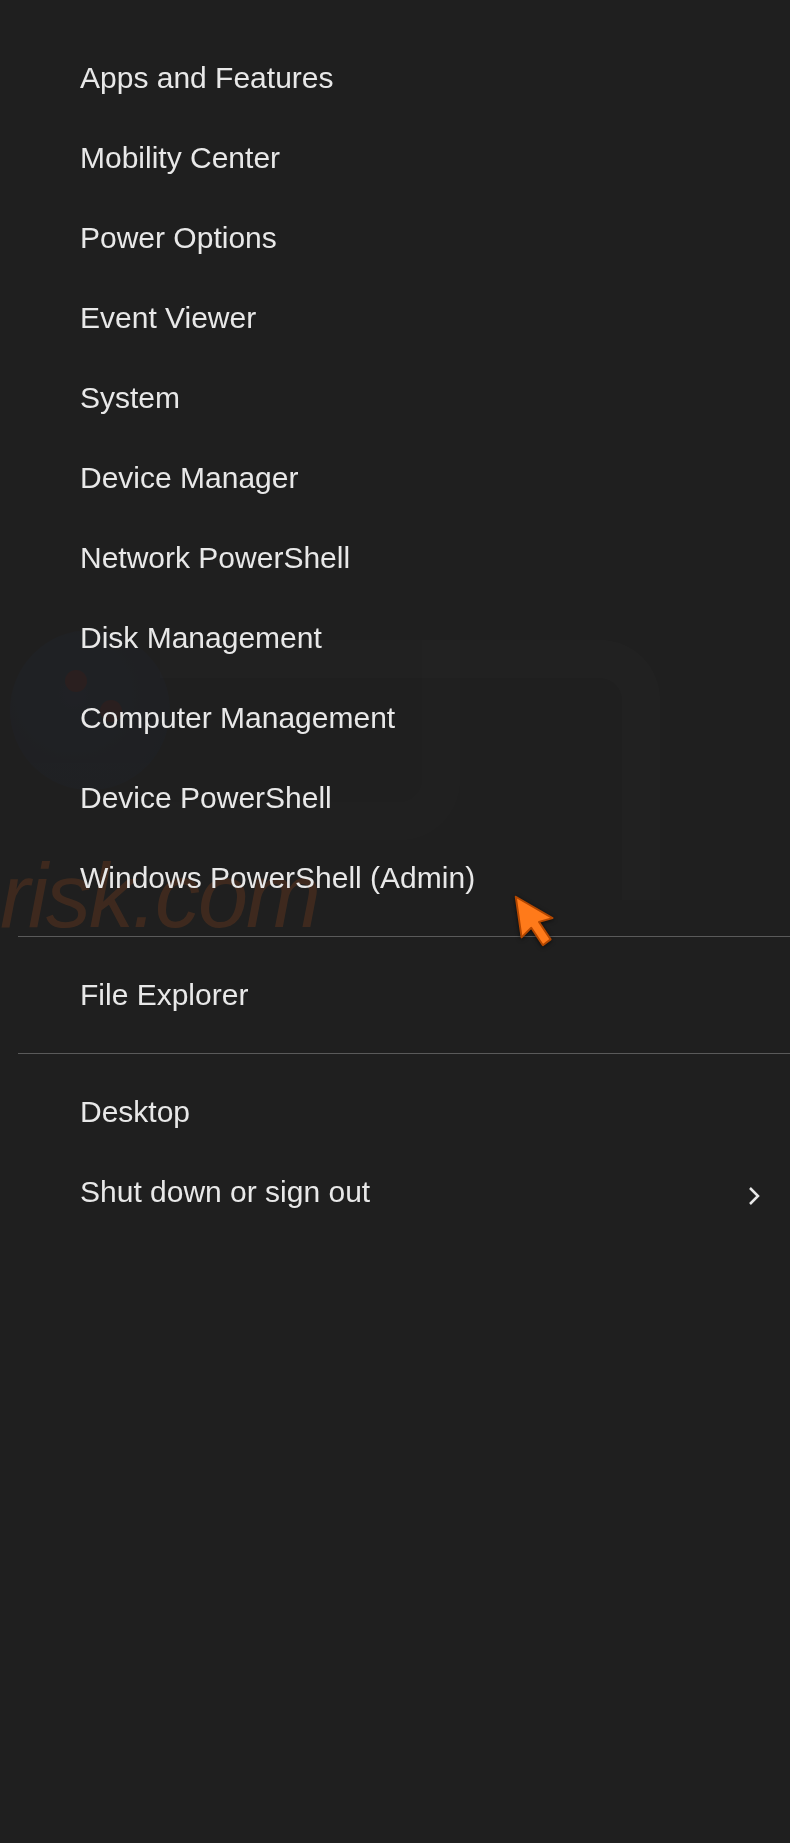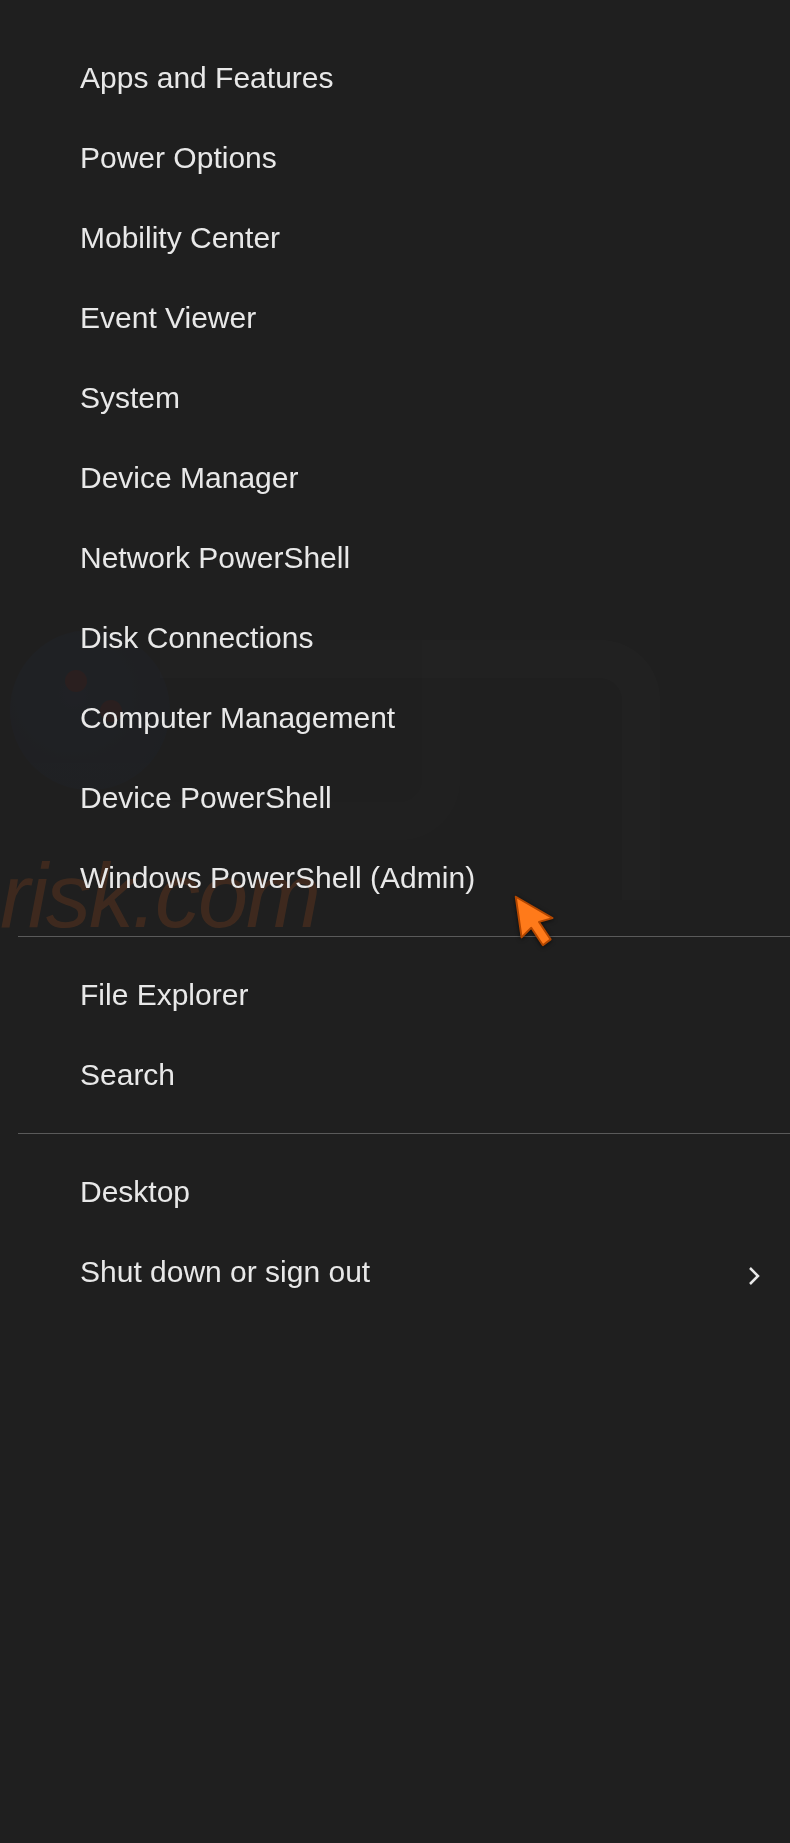--- a/index.html
+++ b/index.html
@@ -122,57 +122,54 @@
 <div class="watermark wm-p"></div>
 <div class="watermark wm-p2"></div>
 <div class="watermark wm-text">risk.com</div>
 
 <div class="menu">
 
   <div class="menu-item">
     <span>Apps and Features</span>
   </div>
   <div class="menu-item">
-    <span>Power Options</span>
+    <span>Mobility Center</span>
   </div>
   <div class="menu-item">
-    <span>Mobility Center</span>
+    <span>Power Options</span>
   </div>
   <div class="menu-item">
     <span>Event Viewer</span>
   </div>
   <div class="menu-item">
     <span>System</span>
   </div>
   <div class="menu-item">
     <span>Device Manager</span>
   </div>
   <div class="menu-item">
     <span>Network PowerShell</span>
   </div>
   <div class="menu-item">
-    <span>Disk Connections</span>
+    <span>Disk Management</span>
   </div>
   <div class="menu-item">
     <span>Computer Management</span>
   </div>
   <div class="menu-item">
     <span>Device PowerShell</span>
   </div>
   <div class="menu-item">
     <span>Windows PowerShell (Admin)</span>
   </div>
 
   <hr class="separator">
 
   <div class="menu-item">
     <span>File Explorer</span>
-  </div>
-  <div class="menu-item">
-    <span>Search</span>
   </div>
 
   <hr class="separator">
 
   <div class="menu-item">
     <span>Desktop</span>
   </div>
   <div class="menu-item">
     <span>Shut down or sign out</span>
     <span class="chevron">

